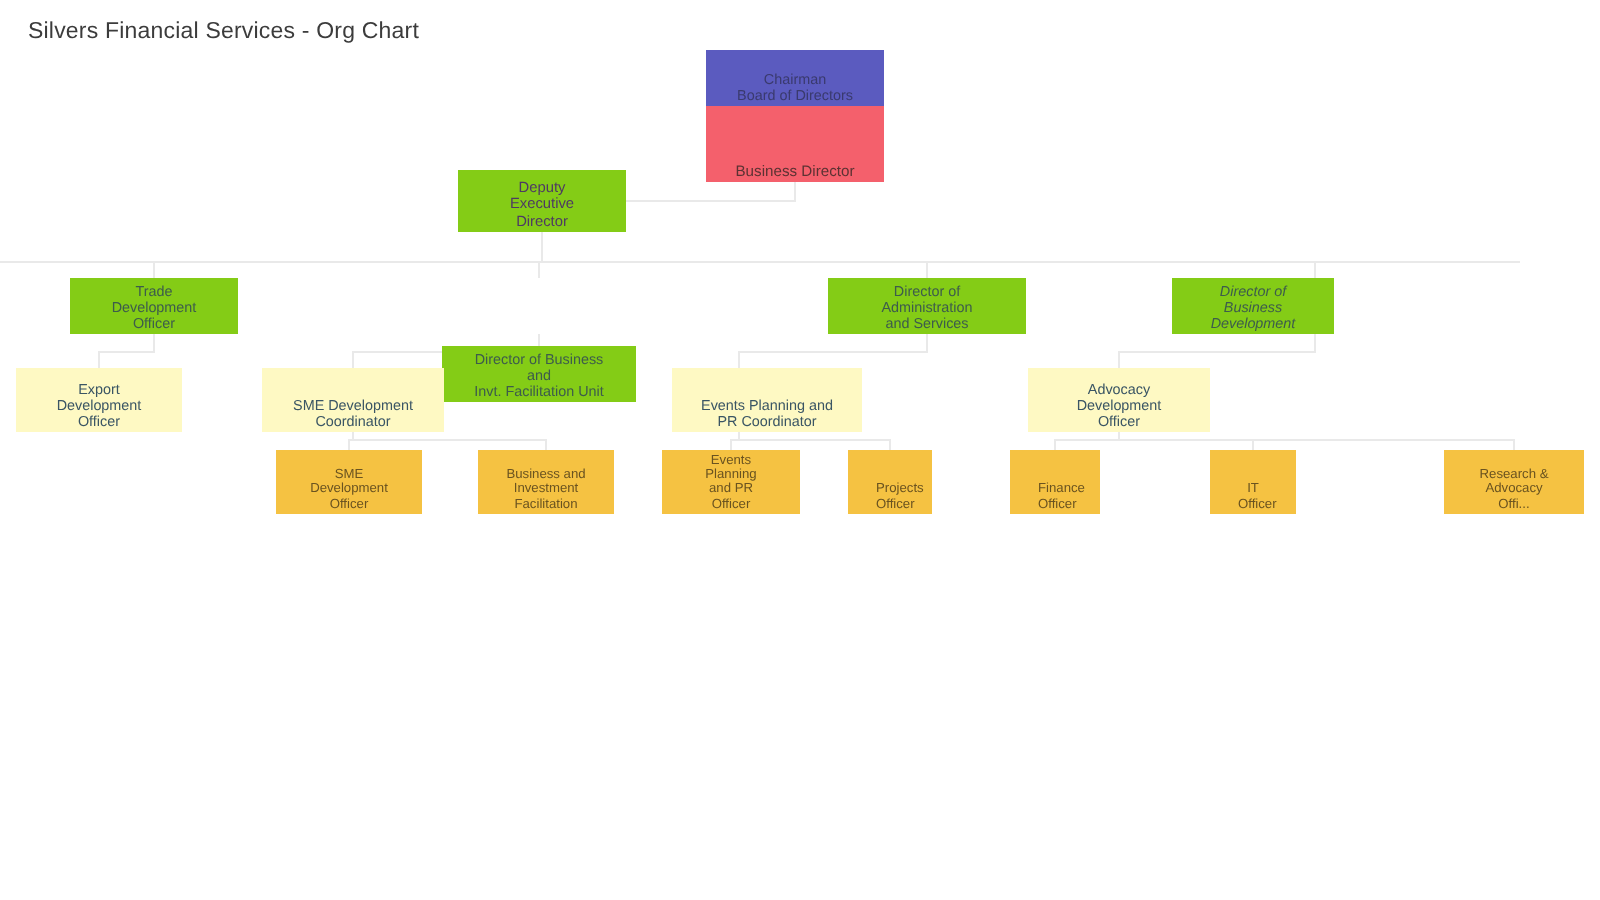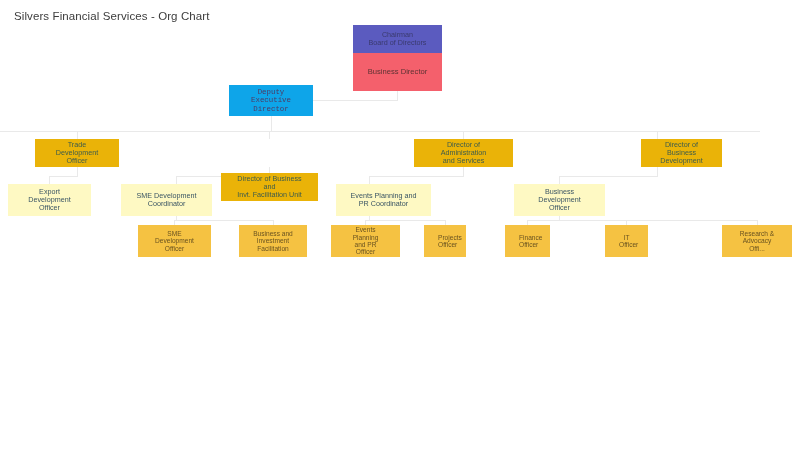--- a/index.html
+++ b/index.html
@@ -32,37 +32,37 @@
     left: 0;
     top: 0;
     width: 800px;
     height: 450px;
     pointer-events: none;
   }
   .node {
     position: absolute;
     box-sizing: border-box;
     display: flex;
-    align-items: center;
+    align-items: flex-end;
     justify-content: center;
     text-align: center;
     color: #4a4a4a;
     line-height: 1.12;
     overflow: hidden;
     padding: 1px 14px;
   }
   .node .node-label {
     display: block;
     width: 100%;
     white-space: pre-line;
   }
   .node.tier-chairman  { background: #5b5bbf; color: #3a3a6e; font-size: 7.2px; }
   .node.tier-exec      { background: #f4606c; color: #5c3233; font-size: 7.6px; }
-  .node.tier-deputy    { background: #0ea5e9; color: #4e3a63; font-size: 7.4px; font-family: Liberation Mono, monospace; }
-  .node.tier-director  { background: #eab308; color: #3d5c4c; font-size: 7.2px; }
+  .node.tier-deputy    { background: #84cc16; color: #4e3a63; font-size: 7.4px; }
+  .node.tier-director  { background: #84cc16; color: #3d5c4c; font-size: 7.2px; }
   .node.tier-coord     { background: #fef9c3; color: #3a5564; font-size: 7.2px; }
   .node.tier-officer   { background: #f5c242; color: #6a5320; font-size: 6.6px; }
 </style>
 </head>
 <body>
 
 <div id="chart-root">
 
   <div id="chart-title">Silvers Financial Services - Org Chart</div>
 
@@ -110,39 +110,39 @@
 Officer</span>
       </div>
       <div class="node tier-director" style="left: 221px; top: 139px; width: 97px; height: 28px; margin-top: 34px;">
         <span class="node-label">Director of Business and
 Invt. Facilitation Unit</span>
       </div>
       <div class="node tier-director" style="left: 414px; top: 139px; width: 99px; height: 28px;">
         <span class="node-label">Director of Administration
 and Services</span>
       </div>
-      <div class="node tier-director" style="left: 641px; top: 139px; width: 81px; height: 28px;">
+      <div class="node tier-director" style="left: 586px; top: 139px; width: 81px; height: 28px; font-style: italic;">
         <span class="node-label">Director of Business
 Development</span>
       </div>
       <div class="node tier-coord" style="left: 8px; top: 184px; width: 83px; height: 32px;">
         <span class="node-label">Export
 Development
 Officer</span>
       </div>
-      <div class="node tier-coord" style="left: 121px; top: 184px; width: 91px; height: 32px;">
+      <div class="node tier-coord" style="left: 131px; top: 184px; width: 91px; height: 32px;">
         <span class="node-label">SME Development
 Coordinator</span>
       </div>
       <div class="node tier-coord" style="left: 336px; top: 184px; width: 95px; height: 32px;">
         <span class="node-label">Events Planning and
 PR Coordinator</span>
       </div>
       <div class="node tier-coord" style="left: 514px; top: 184px; width: 91px; height: 32px;">
-        <span class="node-label">Business Development
+        <span class="node-label">Advocacy Development
 Officer</span>
       </div>
       <div class="node tier-officer" style="left: 138px; top: 225px; width: 73px; height: 32px;">
         <span class="node-label">SME
 Development
 Officer</span>
       </div>
       <div class="node tier-officer" style="left: 239px; top: 225px; width: 68px; height: 32px;">
         <span class="node-label">Business and
 Investment

